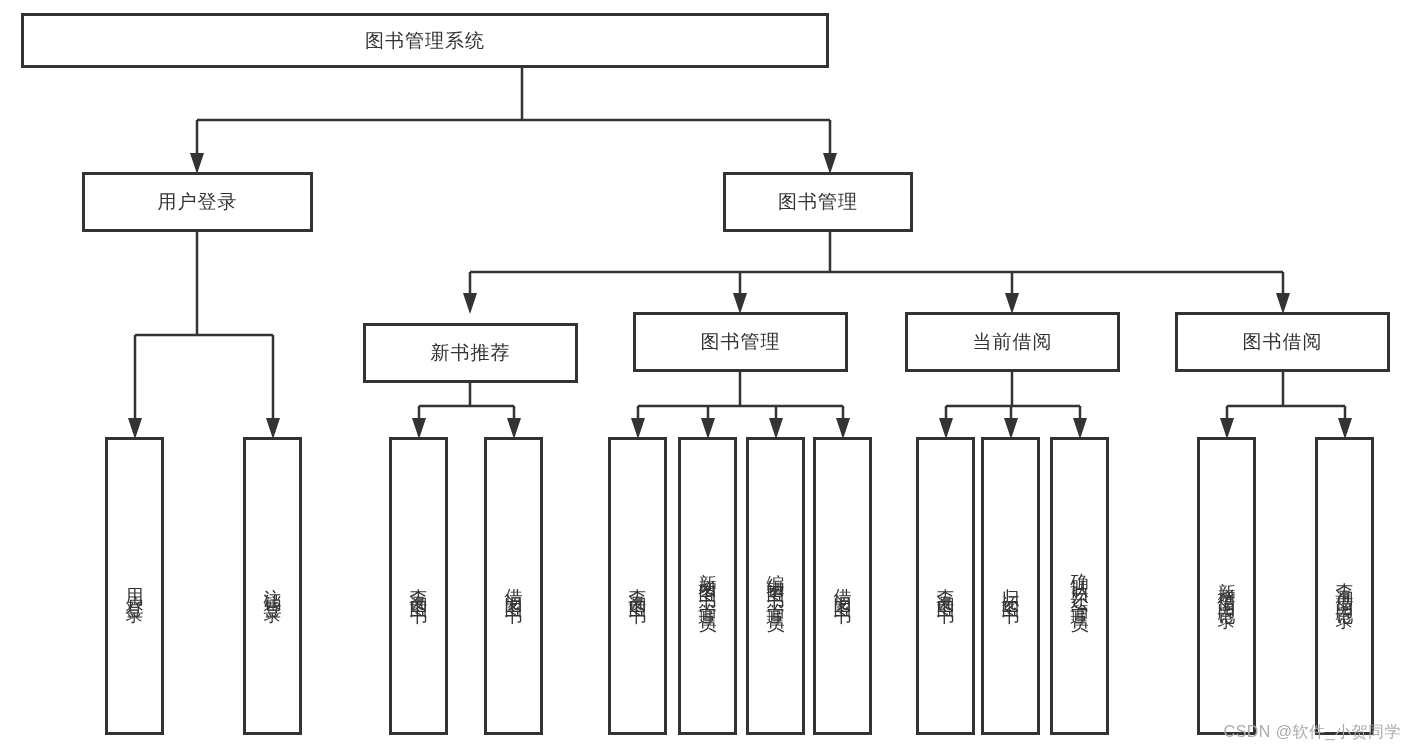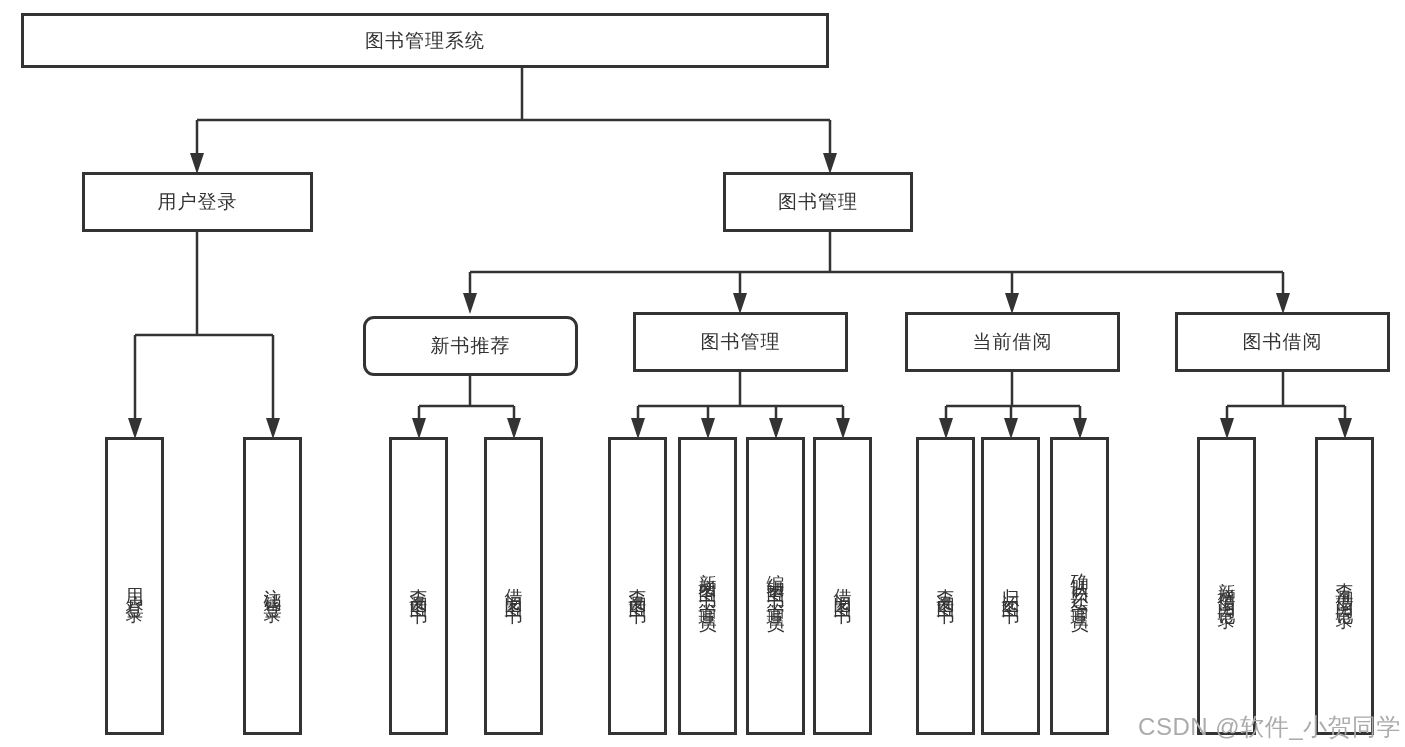--- a/index.html
+++ b/index.html
@@ -27,21 +27,21 @@
     writing-mode:vertical-rl;
     text-orientation:mixed;
     font-size:18px;
     letter-spacing:6px;
     line-height:1;
     white-space:nowrap;
   }
   .watermark{
     position:absolute;
     right:4px;bottom:4px;
-    font-size:24px;
+    font-size:16px;
     color:#ababab;
     z-index:3;
     letter-spacing:0.5px;
   }
 </style>
 </head>
 <body>
 
 <div class="stage">
 
@@ -82,21 +82,21 @@
     <span>图书管理系统</span>
   </div>
 
   <div class="node hbox" style="left:82px;top:172px;width:231px;height:60px;">
     <span>用户登录</span>
   </div>
   <div class="node hbox" style="left:712px;top:172px;width:190px;height:60px;margin-left:11px;">
     <span>图书管理</span>
   </div>
 
-  <div class="node hbox" style="left:363px;top:316px;width:215px;height:60px;border-radius:11px;">
+  <div class="node hbox" style="left:363px;top:323px;width:215px;height:60px;">
     <span>新书推荐</span>
   </div>
   <div class="node hbox" style="left:633px;top:312px;width:215px;height:60px;">
     <span>图书管理</span>
   </div>
   <div class="node hbox" style="left:905px;top:312px;width:215px;height:60px;text-align:center;">
     <span>当前借阅</span>
   </div>
   <div class="node hbox" style="left:1175px;top:312px;width:215px;height:60px;">
     <span>图书借阅</span>

